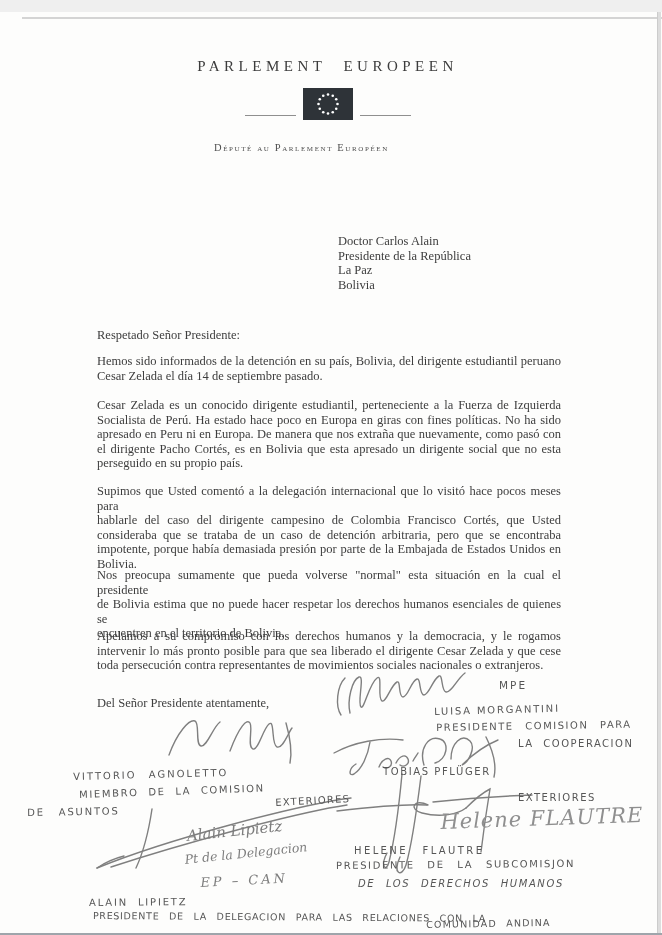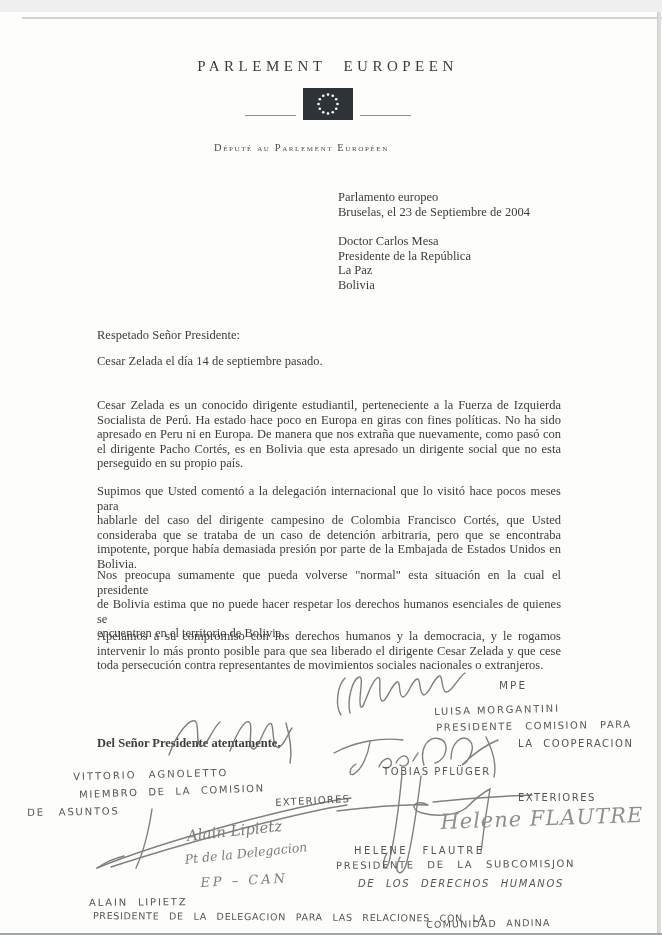--- a/index.html
+++ b/index.html
@@ -21,21 +21,21 @@
   .rule-right{left:360px;width:51px;}
   .lh-subtitle{position:absolute;top:130px;left:214px;width:205px;
     font-variant:small-caps;font-size:10.5px;letter-spacing:1.6px;color:#4e4e4e;white-space:nowrap;}
   
   .typed{position:absolute;font-size:12.5px;line-height:14.5px;}
   .sender{left:338px;top:178px;}
   .recipient{left:338px;top:222px;}
   .salutation{left:97px;top:316px;}
   .para{left:97px;width:464px;}
   .p1{top:342px}.p2{top:386px}.p3{top:472px}.p4{top:556px}.p5{top:617px}
-  .closing{left:97px;top:724px;font-weight:bold;}
+  .closing{left:97px;top:684px;}
   .ln{display:block;width:100%;}
   .jl{text-align:justify;text-align-last:justify;}
   
   .ink{position:absolute;left:0;top:0;pointer-events:none;}
   .hc{position:absolute;font-family:"DejaVu Sans", sans-serif;font-size:10px;
     letter-spacing:1.5px;color:#565656;white-space:nowrap;transform-origin:left top;}
   .script{position:absolute;font-family:"DejaVu Serif", serif;font-style:italic;
     color:#7d7d7d;white-space:nowrap;transform-origin:left top;}
   .mpe{left:499px;top:667px;font-size:10.5px;letter-spacing:2px;}
   .morg-name{left:434px;top:694px;transform:rotate(-1.5deg);letter-spacing:1.8px;}
@@ -85,35 +85,32 @@
         <circle cx="15.5" cy="16" r="1.3"></circle>
         <circle cx="16.77" cy="11.25" r="1.3"></circle>
         <circle cx="20.25" cy="7.77" r="1.3"></circle>
       </g>
     </svg>
   </div>
   <div class="rule rule-left"></div>
   <div class="rule rule-right"></div>
   <div class="lh-subtitle">Député au Parlement Européen</div>
 
-  <div class="typed sender">
-    <div class="ln">Parlamento europeo</div>
-    <div class="ln">Bruselas, el 23 de Septiembre de 2004</div>
-  </div>
 
   <div class="typed recipient">
-    <div class="ln">Doctor Carlos Mesa</div>
+    <div class="ln">Doctor Carlos Alain</div>
     <div class="ln">Presidente de la República</div>
     <div class="ln">La Paz</div>
     <div class="ln">Bolivia</div>
   </div>
 
   <div class="typed salutation">Respetado Señor Presidente:</div>
 
   <div class="typed para p1">
+    <div class="ln jl">Hemos sido informados de la detención en su país, Bolivia, del dirigente estudiantil peruano</div>
     <div class="ln">Cesar Zelada el día 14 de septiembre pasado.</div>
   </div>
 
   <div class="typed para p2">
     <div class="ln jl">Cesar Zelada es un conocido dirigente estudiantil, perteneciente a la Fuerza de Izquierda</div>
     <div class="ln jl">Socialista de Perú. Ha estado hace poco en Europa en giras con fines políticas. No ha sido</div>
     <div class="ln jl">apresado en Peru ni en Europa. De manera que nos extraña que nuevamente, como pasó con</div>
     <div class="ln jl">el dirigente Pacho Cortés, es en Bolivia que esta apresado un dirigente social que no esta</div>
     <div class="ln">perseguido en su propio país.</div>
   </div>

